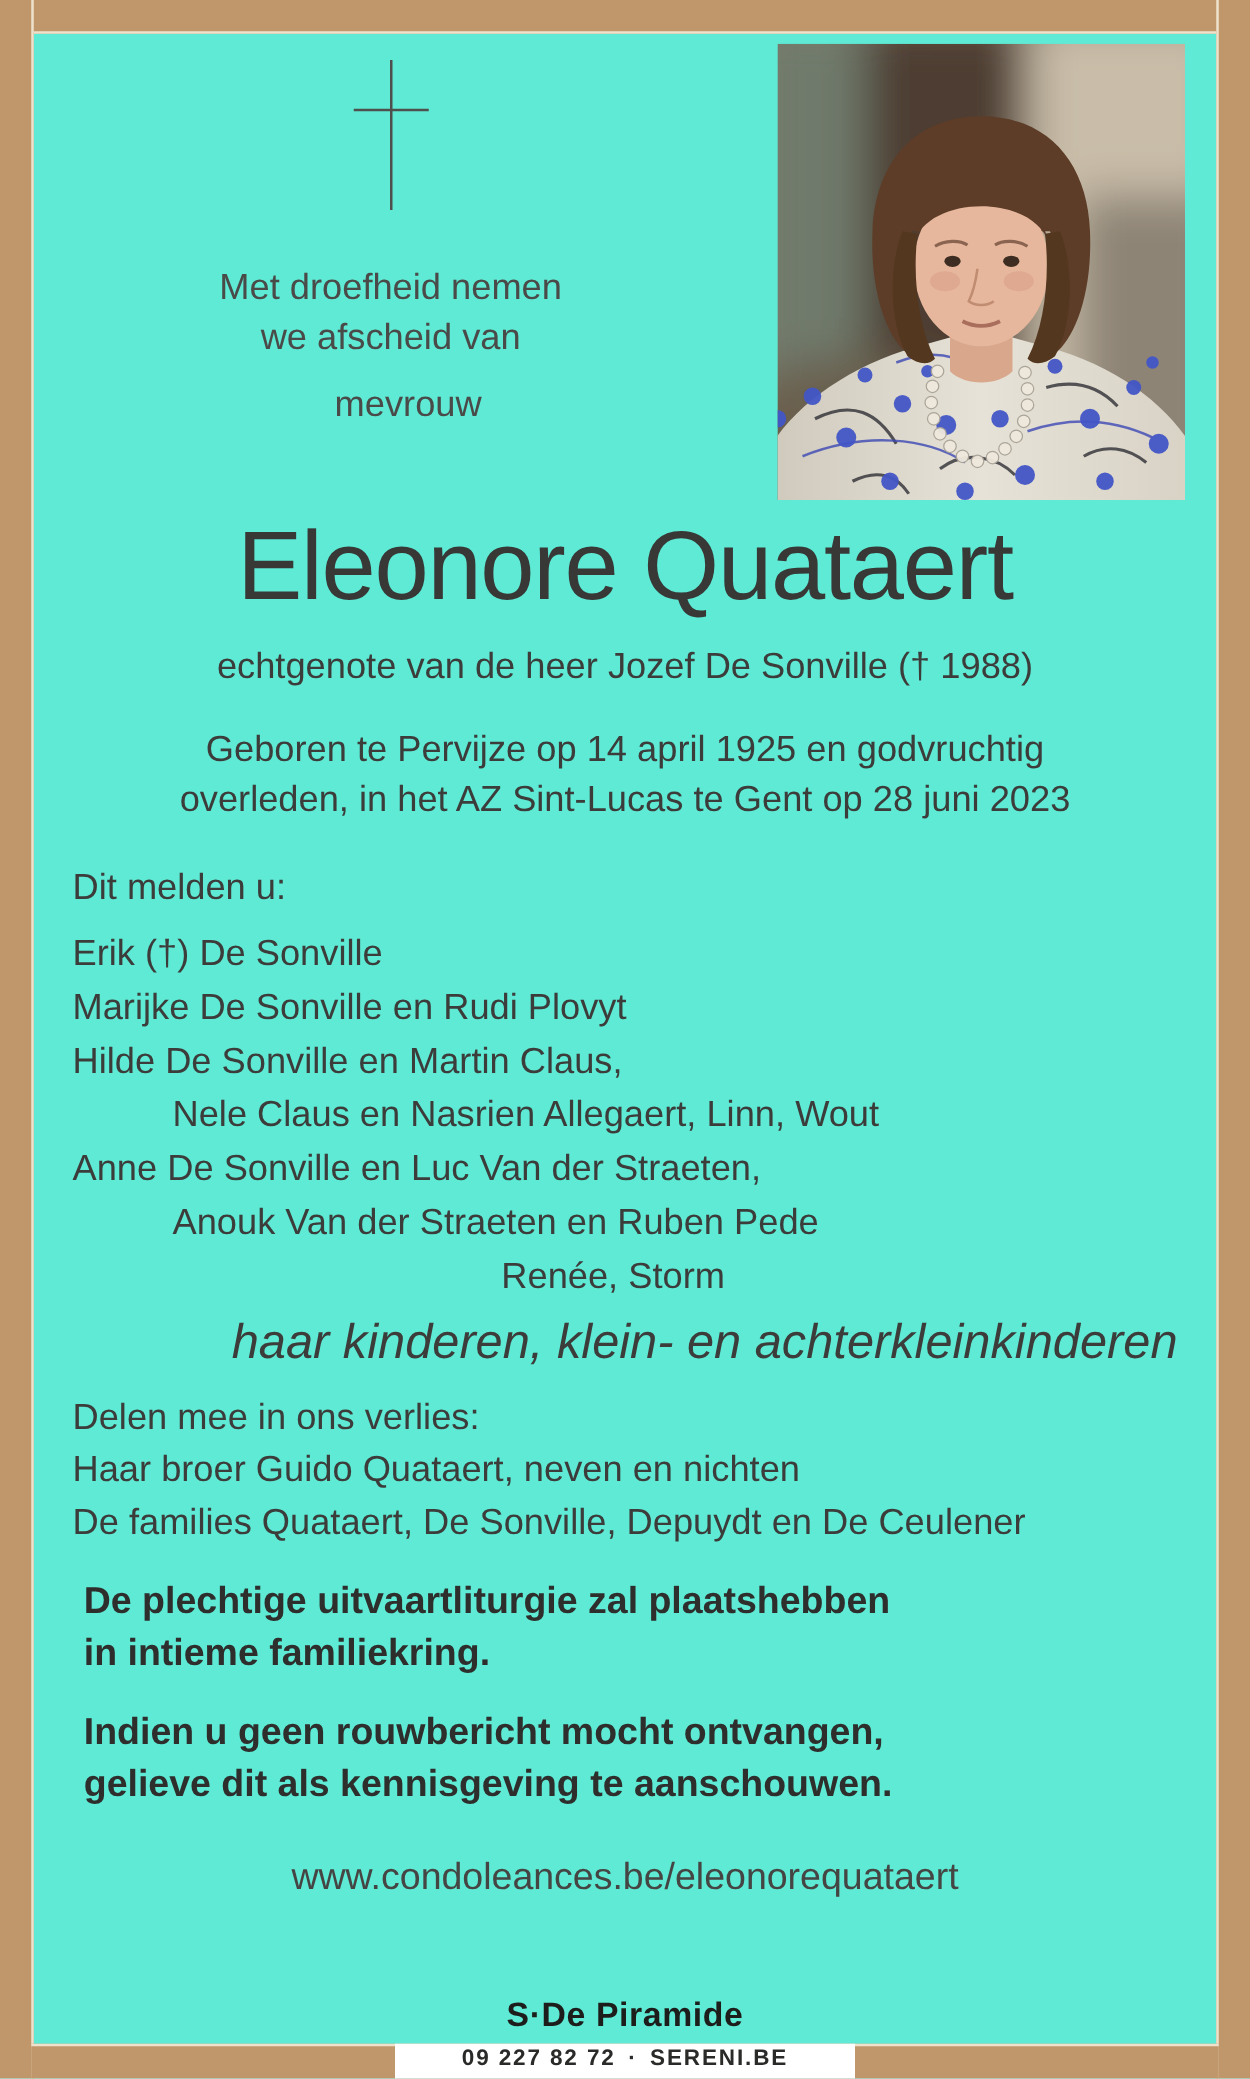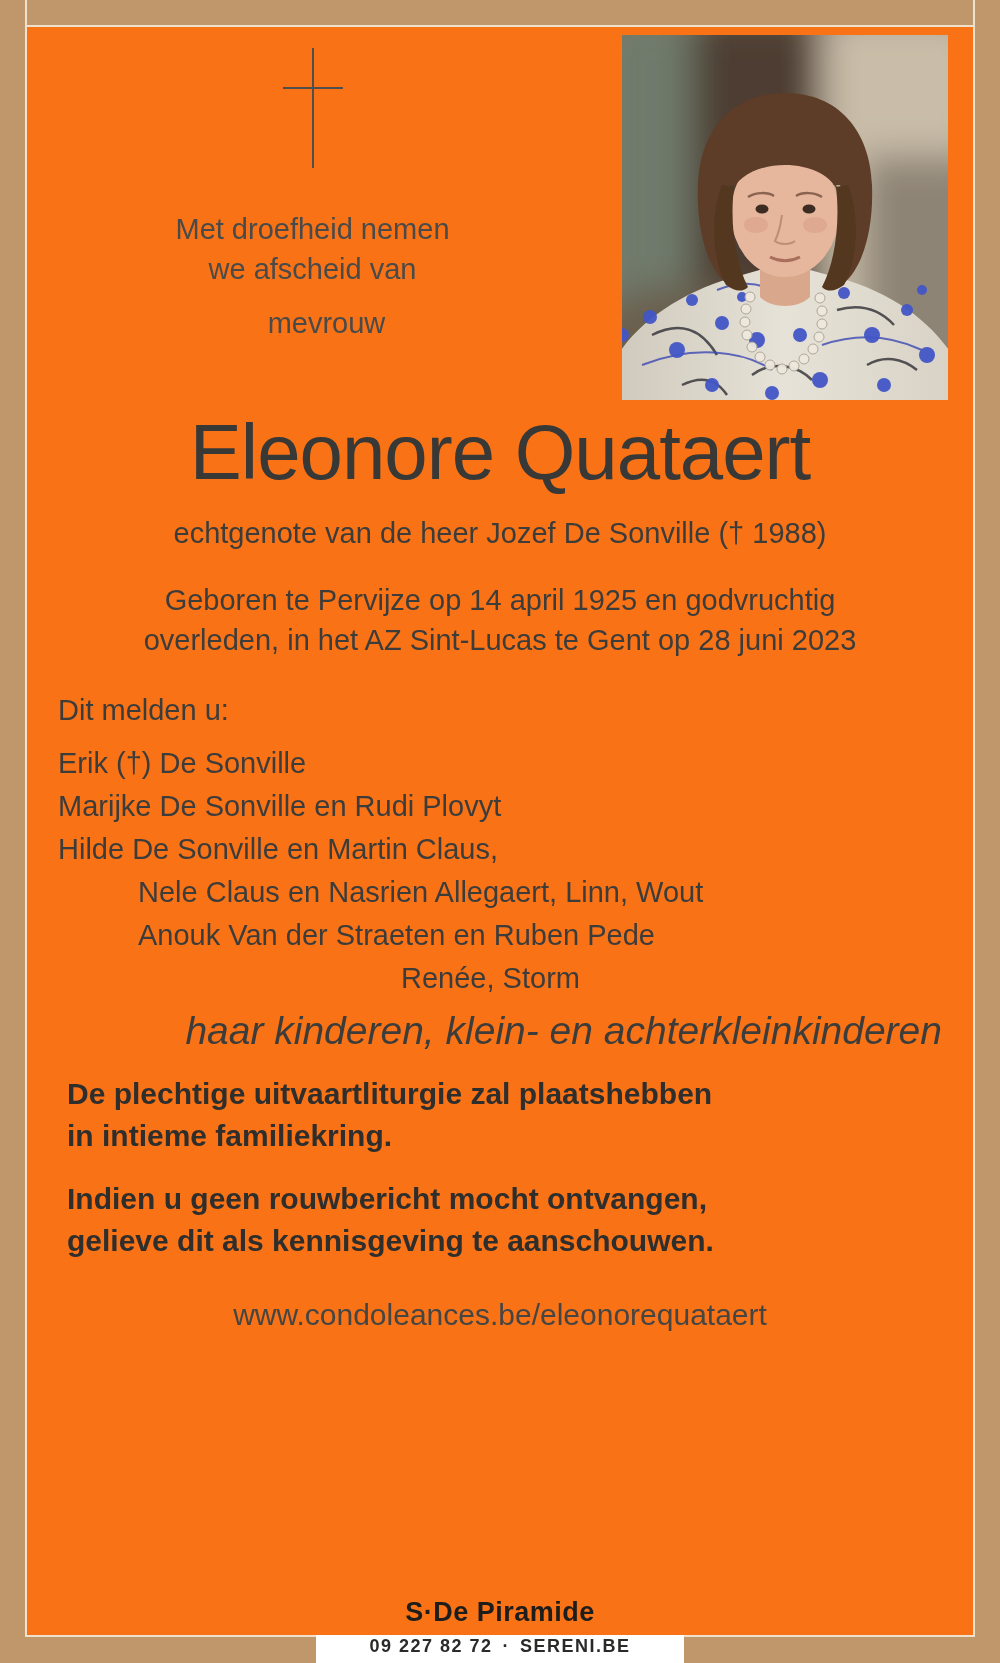--- a/index.html
+++ b/index.html
@@ -1,19 +1,19 @@
 <!DOCTYPE html>
 <html><head>
 <meta charset="utf-8">
 <style>
   html,body{margin:0;padding:0;background:#ffffff;}
   #page{
     position:relative;
     width:1000px;height:1663px;
-    background:#f97316;
+    background:#5eead4;
     overflow:hidden;
     font-family:"Liberation Sans","DejaVu Sans",sans-serif;
     color:#3c3c3b;
   }
   
   .frame{position:absolute;background:#c0976a;z-index:1;}
   .frame-top{top:0;left:0;right:0;height:25px;border-bottom:2px solid #eee2cd;}
   .frame-left{top:0;left:0;bottom:0;width:25px;border-right:2px solid #eee2cd;}
   .frame-right{top:0;right:0;bottom:0;width:25px;border-left:2px solid #eee2cd;}
   .frame-bottom{left:25px;right:25px;bottom:0;height:26px;border-top:2px solid #eee2cd;}
@@ -187,26 +187,32 @@
       <div>overleden, in het AZ Sint-Lucas te Gent op 28 juni 2023</div>
     </div>
 
     <div class="section-heading">Dit melden u:</div>
 
     <div class="family">
       <div class="line">Erik (†) De Sonville</div>
       <div class="line">Marijke De Sonville en Rudi Plovyt</div>
       <div class="line">Hilde De Sonville en Martin Claus,</div>
       <div class="line indent">Nele Claus en Nasrien Allegaert, Linn, Wout</div>
+      <div class="line">Anne De Sonville en Luc Van der Straeten,</div>
       <div class="line indent">Anouk Van der Straeten en Ruben Pede</div>
       <div class="line center">Renée, Storm</div>
     </div>
 
     <div class="relation-note">haar kinderen, klein- en achterkleinkinderen</div>
 
+    <div class="condolences">
+      <div>Delen mee in ons verlies:</div>
+      <div>Haar broer Guido Quataert, neven en nichten</div>
+      <div>De families Quataert, De Sonville, Depuydt en De Ceulener</div>
+    </div>
 
     <div class="bold-block">
       <div>De plechtige uitvaartliturgie zal plaatshebben</div>
       <div>in intieme familiekring.</div>
     </div>
 
     <div class="bold-block">
       <div>Indien u geen rouwbericht mocht ontvangen,</div>
       <div>gelieve dit als kennisgeving te aanschouwen.</div>
     </div>

